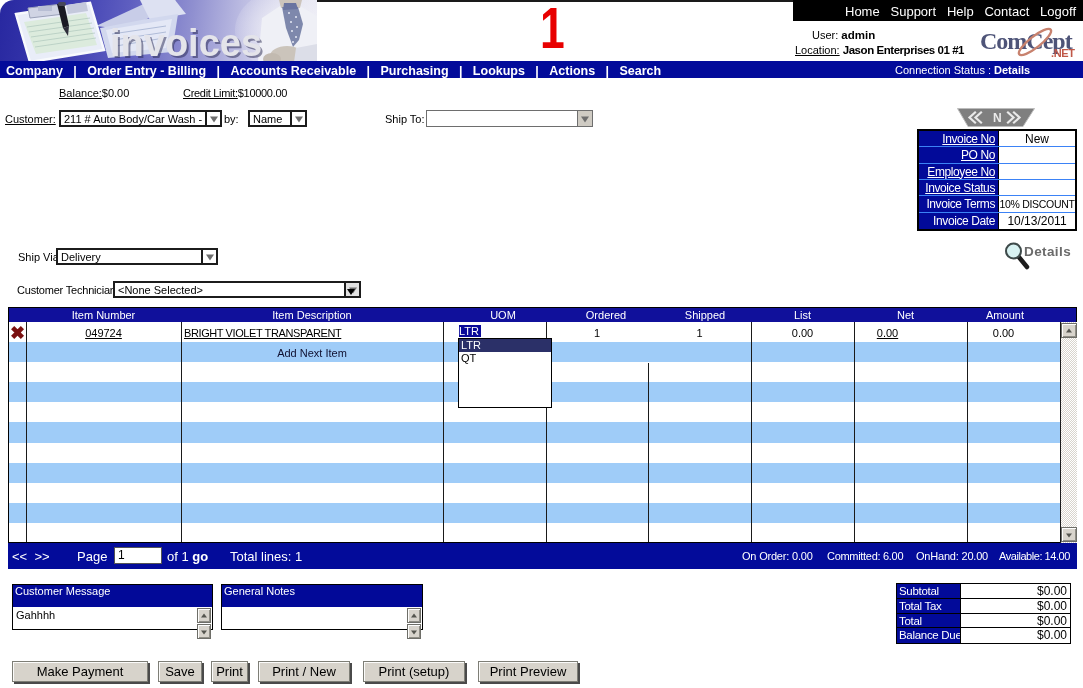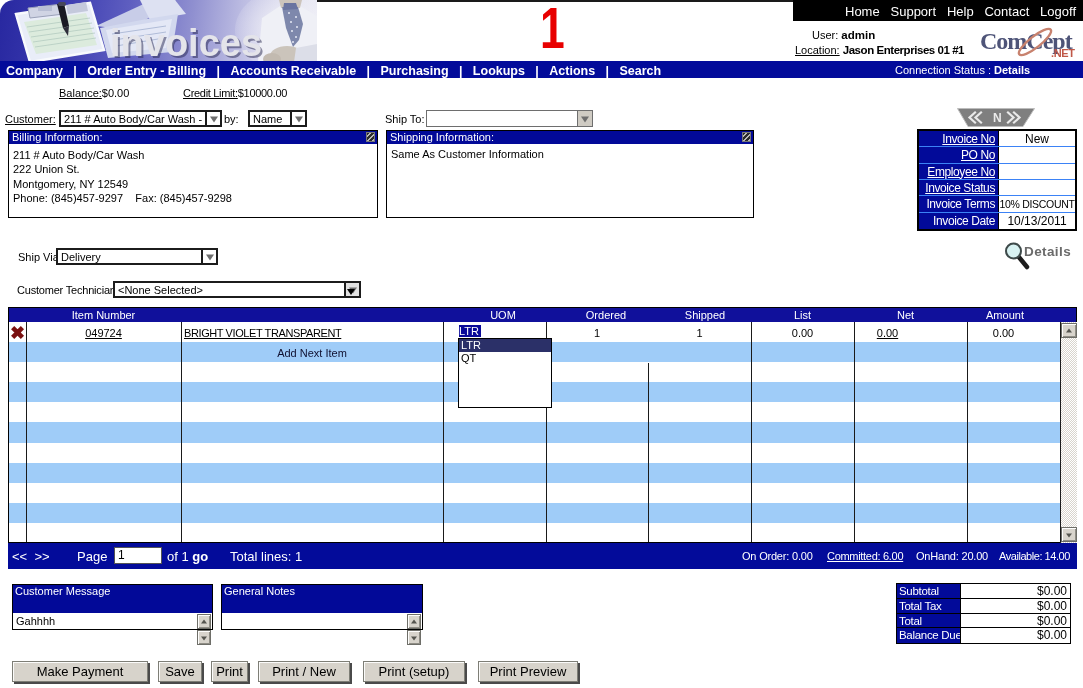--- a/index.html
+++ b/index.html
@@ -32,21 +32,21 @@
 .gv { position:absolute; width:1px; background:#1a1a1a; top:0; bottom:0; }
 .cell { position:absolute; font-size:11px; color:#000; }
 .cell.wt { color:#fff; }
 
 .sbtn { position:absolute; left:0; width:16px; height:15px; background:#d8d4cc; border:1px solid #6e6e68; box-shadow:inset 1px 1px 0 #fdfdfc, inset -1px -1px 0 #908e86; }
 .sbtn:after { content:""; position:absolute; left:50%; top:50%; width:0; height:0; }
 .sup:after { transform:translate(-50%,-60%); border-left:3.5px solid transparent; border-right:3.5px solid transparent; border-bottom:4.5px solid #55554f; }
 .sdn:after { transform:translate(-50%,-40%); border-left:3.5px solid transparent; border-right:3.5px solid transparent; border-top:4.5px solid #55554f; }
 
 .mbox { position:absolute; border:1px solid #000; background:#fff; }
-.mbox .mh { height:28px; background:#020998; color:#fff; font-size:11px; line-height:12px; padding-left:2px; }
+.mbox .mh { height:22px; background:#020998; color:#fff; font-size:11px; line-height:12px; padding-left:2px; }
 
 #totals { position:absolute; left:896px; top:583px; width:175px; height:61px; border:1px solid #000; background:#020a99; }
 #totals .trow { position:relative; height:14.75px; border-bottom:1px solid #000; }
 #totals .trow:last-child { border-bottom:none; }
 #totals .tlab { position:absolute; left:0; top:0; width:63px; height:100%; color:#fff; font-size:11.5px; padding-left:2px; line-height:14px; white-space:nowrap; letter-spacing:-0.3px; }
 #totals .tval { position:absolute; left:63px; top:0; right:0; height:100%; background:#fff; border-left:1px solid #000; font-size:12px; text-align:right; padding-right:3px; line-height:14px; }
 </style>
 </head>
 <body>
 <div id="page">
@@ -146,28 +146,20 @@
 <div class="combo" style="left:248px;top:110px;width:59px;">
       <span class="txt">Name</span>
       <span class="arr"></span>
     </div>
 <div class="abs" style="left:385px;top:113px;font-size:11px;">Ship To:</div>
 <div class="combo" style="left:426px;top:110px;width:167px;border:1px solid #6e6e6e;">
       <span class="txt"></span>
       <span class="arr" style="background:#cfcbc3;border-left:1px solid #6e6e6e;"></span>
     </div>
 
-<div class="ibox" style="left:8px;top:130px;width:370px;height:88px;">
-  <div class="hd">Billing Information:<span class="stripeicon"></span></div>
-  <div style="padding:4px 0 0 4px;font-size:11px;line-height:14.3px;">211 # Auto Body/Car Wash<br>222 Union St.<br>Montgomery, NY 12549<br>Phone: (845)457-9297&nbsp;&nbsp;&nbsp;&nbsp;Fax: (845)457-9298</div>
-</div>
-<div class="ibox" style="left:386px;top:130px;width:368px;height:88px;">
-  <div class="hd">Shipping Information:<span class="stripeicon"></span></div>
-  <div style="padding:4px 0 0 4px;font-size:11px;">Same As Customer Information</div>
-</div>
 
 <svg class="abs" style="left:957px;top:108px;" width="80" height="20" viewBox="0 0 80 20">
   <polygon points="0.5,0.5 77.5,0.5 66,18.5 11,18.5" fill="#7f7f7f" stroke="#bcbcbc" stroke-width="1"></polygon>
   <g stroke="#eaeaea" stroke-width="2.2" fill="none" stroke-linecap="square">
     <polyline points="18,4.5 12.5,9.5 18,14.5"></polyline>
     <polyline points="24,4.5 18.5,9.5 24,14.5"></polyline>
     <polyline points="51,4.5 56.5,9.5 51,14.5"></polyline>
     <polyline points="57,4.5 62.5,9.5 57,14.5"></polyline>
   </g>
   <text x="36" y="14" font-size="12" font-weight="bold" fill="#eaeaea" font-family="Liberation Sans, sans-serif">N</text>
@@ -213,20 +205,21 @@
 
 <div class="abs" style="left:17px;top:284px;font-size:11px;letter-spacing:-0.2px;">Customer Technician</div>
 <div class="combo" style="left:113px;top:281px;width:248px;">
       <span class="txt">&lt;None Selected&gt;</span>
       <span class="arr" style="background:#e2e2e2;"></span>
       <span style="position:absolute;right:4px;top:6px;width:0;height:0;border-left:4.5px solid transparent;border-right:4.5px solid transparent;border-top:6px solid #000;"></span>
     </div>
 
 <div class="abs" style="left:8px;top:307px;width:1069px;height:15px;background:#10109b;border:1px solid #000;border-bottom:none;"></div>
 <div class="cell wt ctr" style="left:26px;top:309px;width:155px;">Item Number</div>
+<div class="cell wt ctr" style="left:181px;top:309px;width:262px;">Item Description</div>
 <div class="cell wt ctr" style="left:443px;top:309px;width:120px;">UOM</div>
 <div class="cell wt ctr" style="left:546px;top:309px;width:120px;">Ordered</div>
 <div class="cell wt ctr" style="left:648px;top:309px;width:114px;">Shipped</div>
 <div class="cell wt ctr" style="left:751px;top:309px;width:103px;">List</div>
 <div class="cell wt ctr" style="left:854px;top:309px;width:103px;">Net</div>
 <div class="cell wt ctr" style="left:950px;top:309px;width:110px;">Amount</div>
 
 <div class="abs" id="gbody" style="left:8px;top:322px;width:1069px;height:221px;border:1px solid #000;border-top:none;background:repeating-linear-gradient(to bottom,#fff 0 20.1px,#9fccf8 20.1px 40.2px);">
   <div class="gv" style="left:17px;"></div>
   <div class="gv" style="left:172px;"></div>
@@ -260,21 +253,21 @@
   <div class="sbtn sdn" style="top:205px;"></div>
 </div>
 
 <div class="abs navy" style="left:8px;top:543px;width:1069px;height:26px;"></div>
 <div class="abs wt" style="left:12px;top:549px;font-size:13px;">&lt;&lt;&nbsp;&nbsp;&gt;&gt;</div>
 <div class="abs wt" style="left:77px;top:549px;font-size:13px;">Page</div>
 <div class="abs" style="left:114px;top:547px;width:48px;height:17px;background:#fff;border:1px solid #555;font-size:12px;padding-left:3px;color:#000;">1</div>
 <div class="abs wt" style="left:167px;top:549px;font-size:13px;">of 1 <span class="b">go</span></div>
 <div class="abs wt" style="left:230px;top:549px;font-size:13px;">Total lines: 1</div>
 <div class="abs wt" style="left:742px;top:550px;font-size:11px;white-space:nowrap;letter-spacing:-0.2px;">On Order: 0.00</div>
-<div class="abs wt" style="left:827px;top:550px;font-size:11px;white-space:nowrap;letter-spacing:-0.3px;text-decoration:underline;">Committed: 6.00</div>
+<div class="abs wt" style="left:827px;top:550px;font-size:11px;white-space:nowrap;letter-spacing:-0.3px;">Committed: 6.00</div>
 <div class="abs wt" style="left:916px;top:550px;font-size:11px;white-space:nowrap;letter-spacing:-0.2px;">OnHand: 20.00</div>
 <div class="abs wt" style="left:999px;top:550px;font-size:11px;white-space:nowrap;letter-spacing:-0.45px;">Available: 14.00</div>
 
 <div class="mbox" style="left:12px;top:584px;width:201px;height:46px;">
   <div class="mh">Customer Message</div>
   <div style="position:relative;height:33px;">
     <div style="font-size:11px;padding:2px 0 0 3px;">Gahhhh</div>
     <div class="sbtn sup" style="left:auto;right:1px;top:1px;width:14px;"></div>
     <div class="sbtn sdn" style="left:auto;right:1px;top:17px;width:14px;"></div>
   </div>

